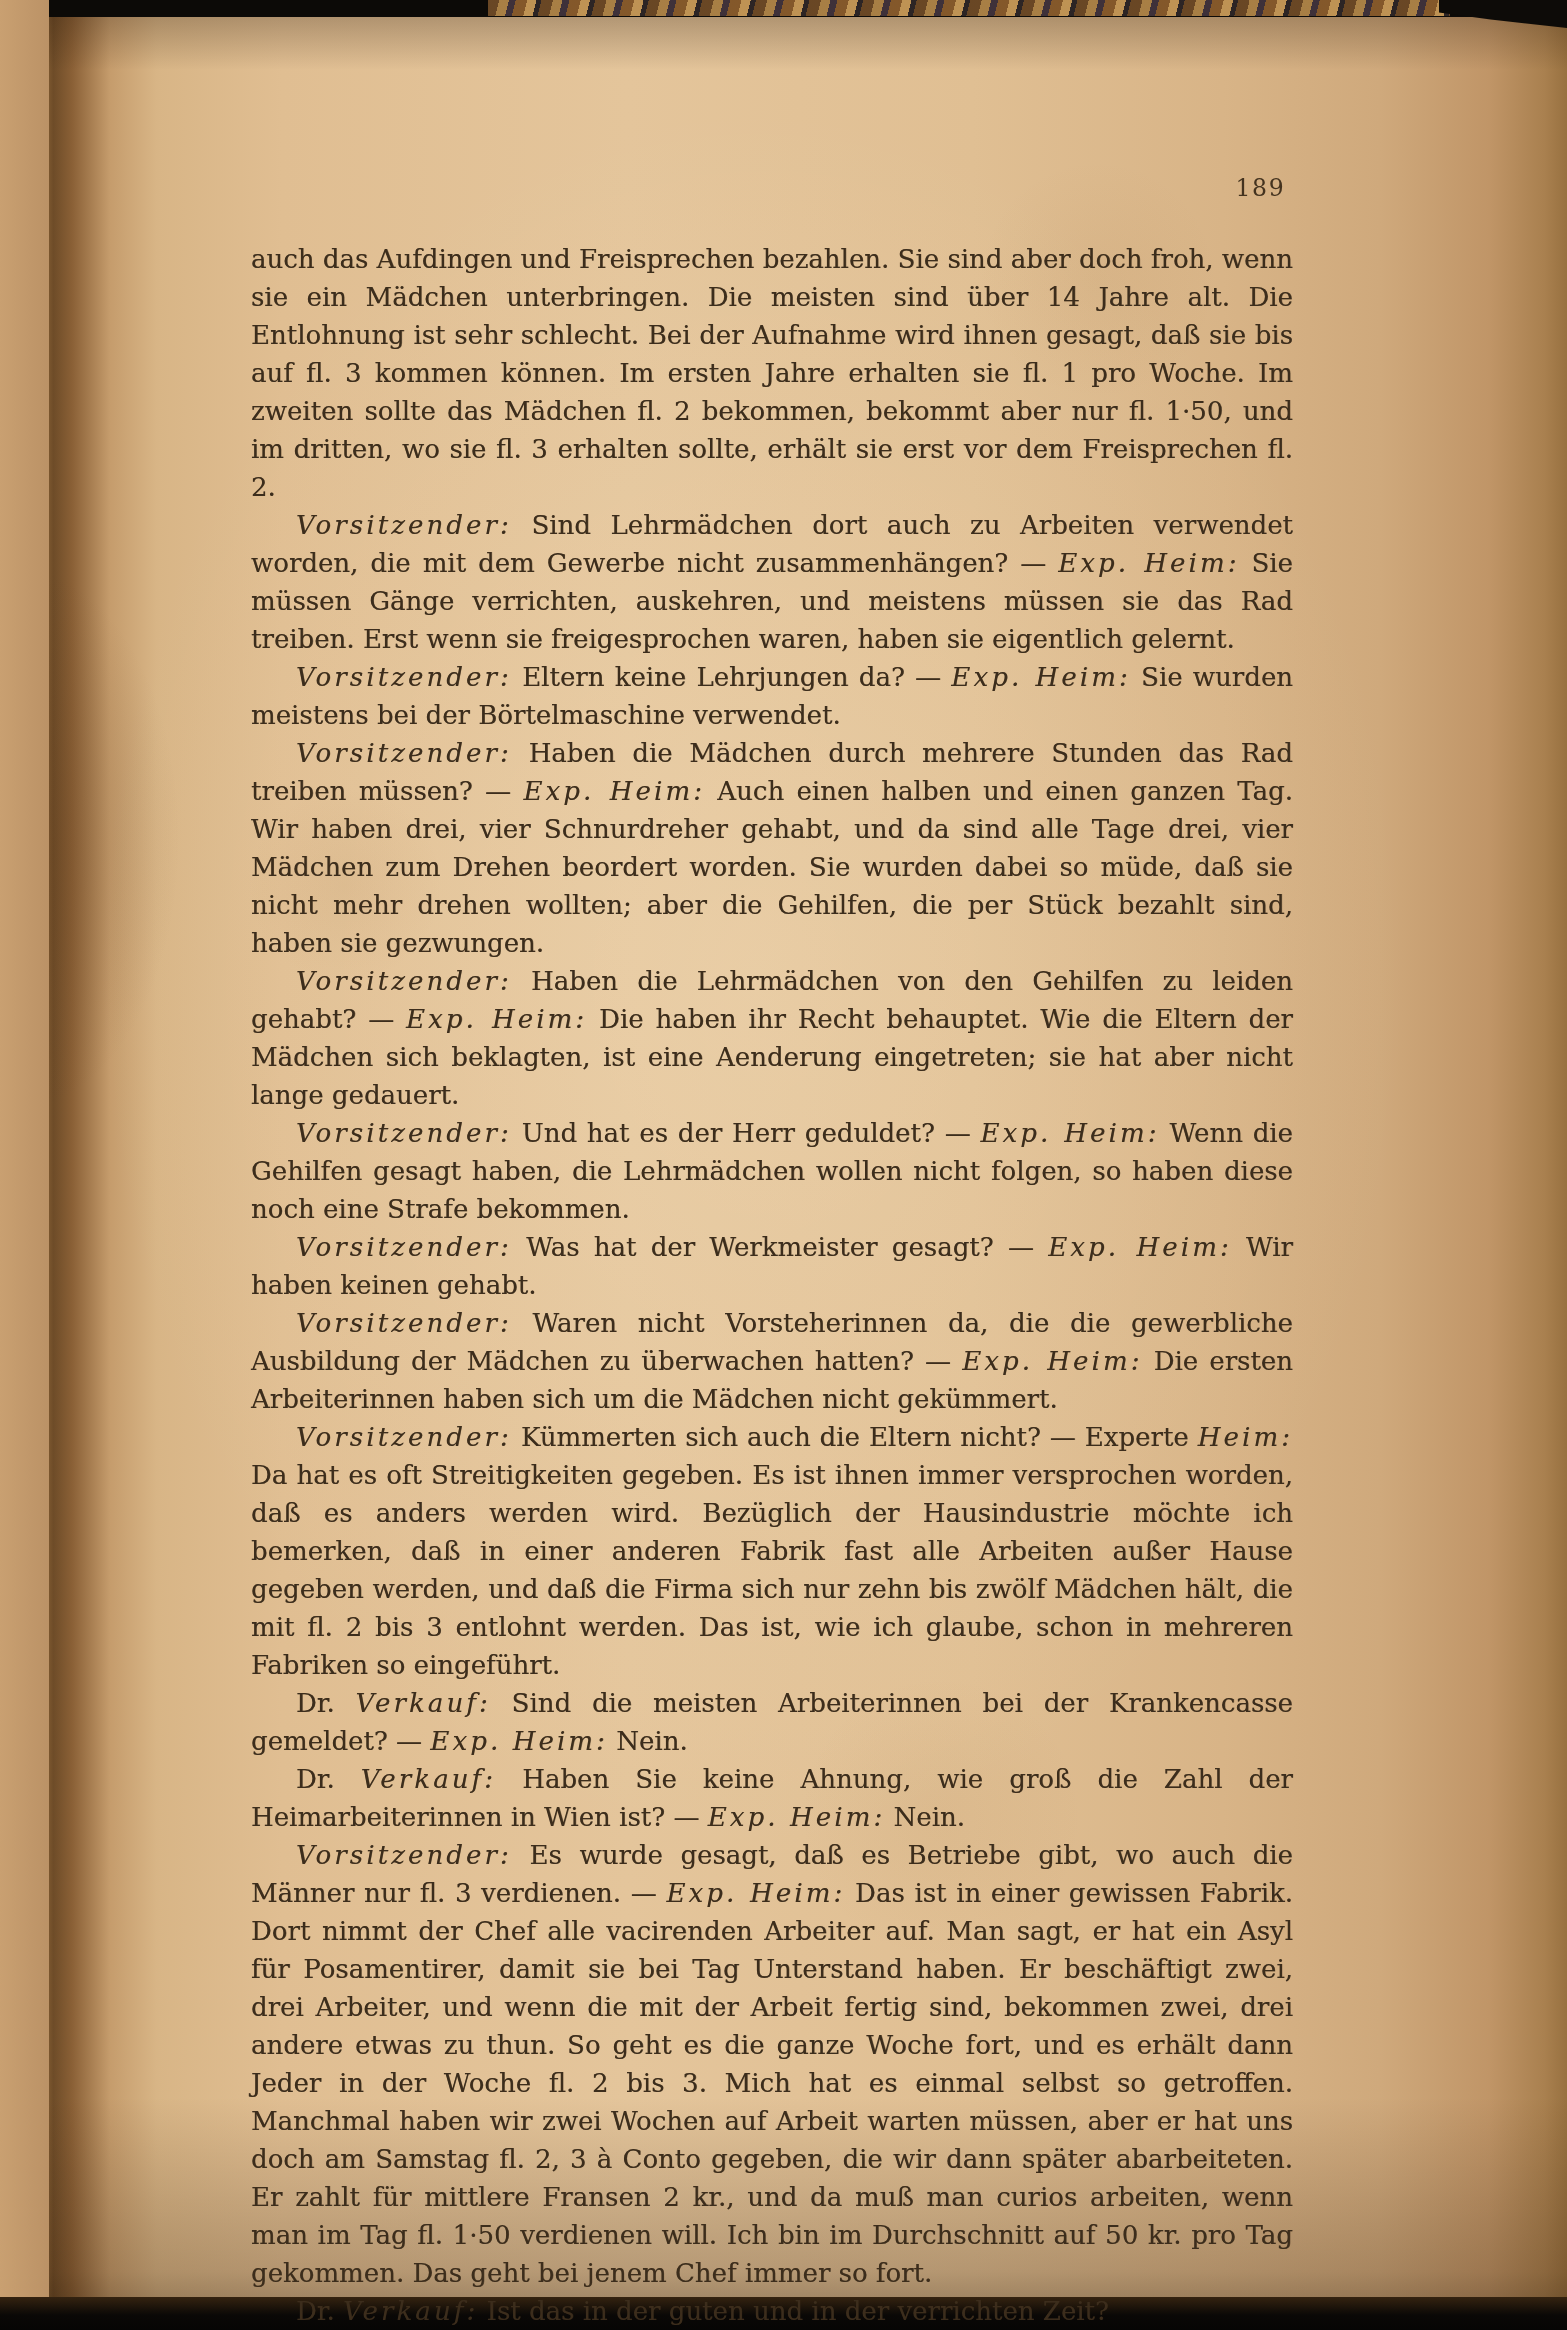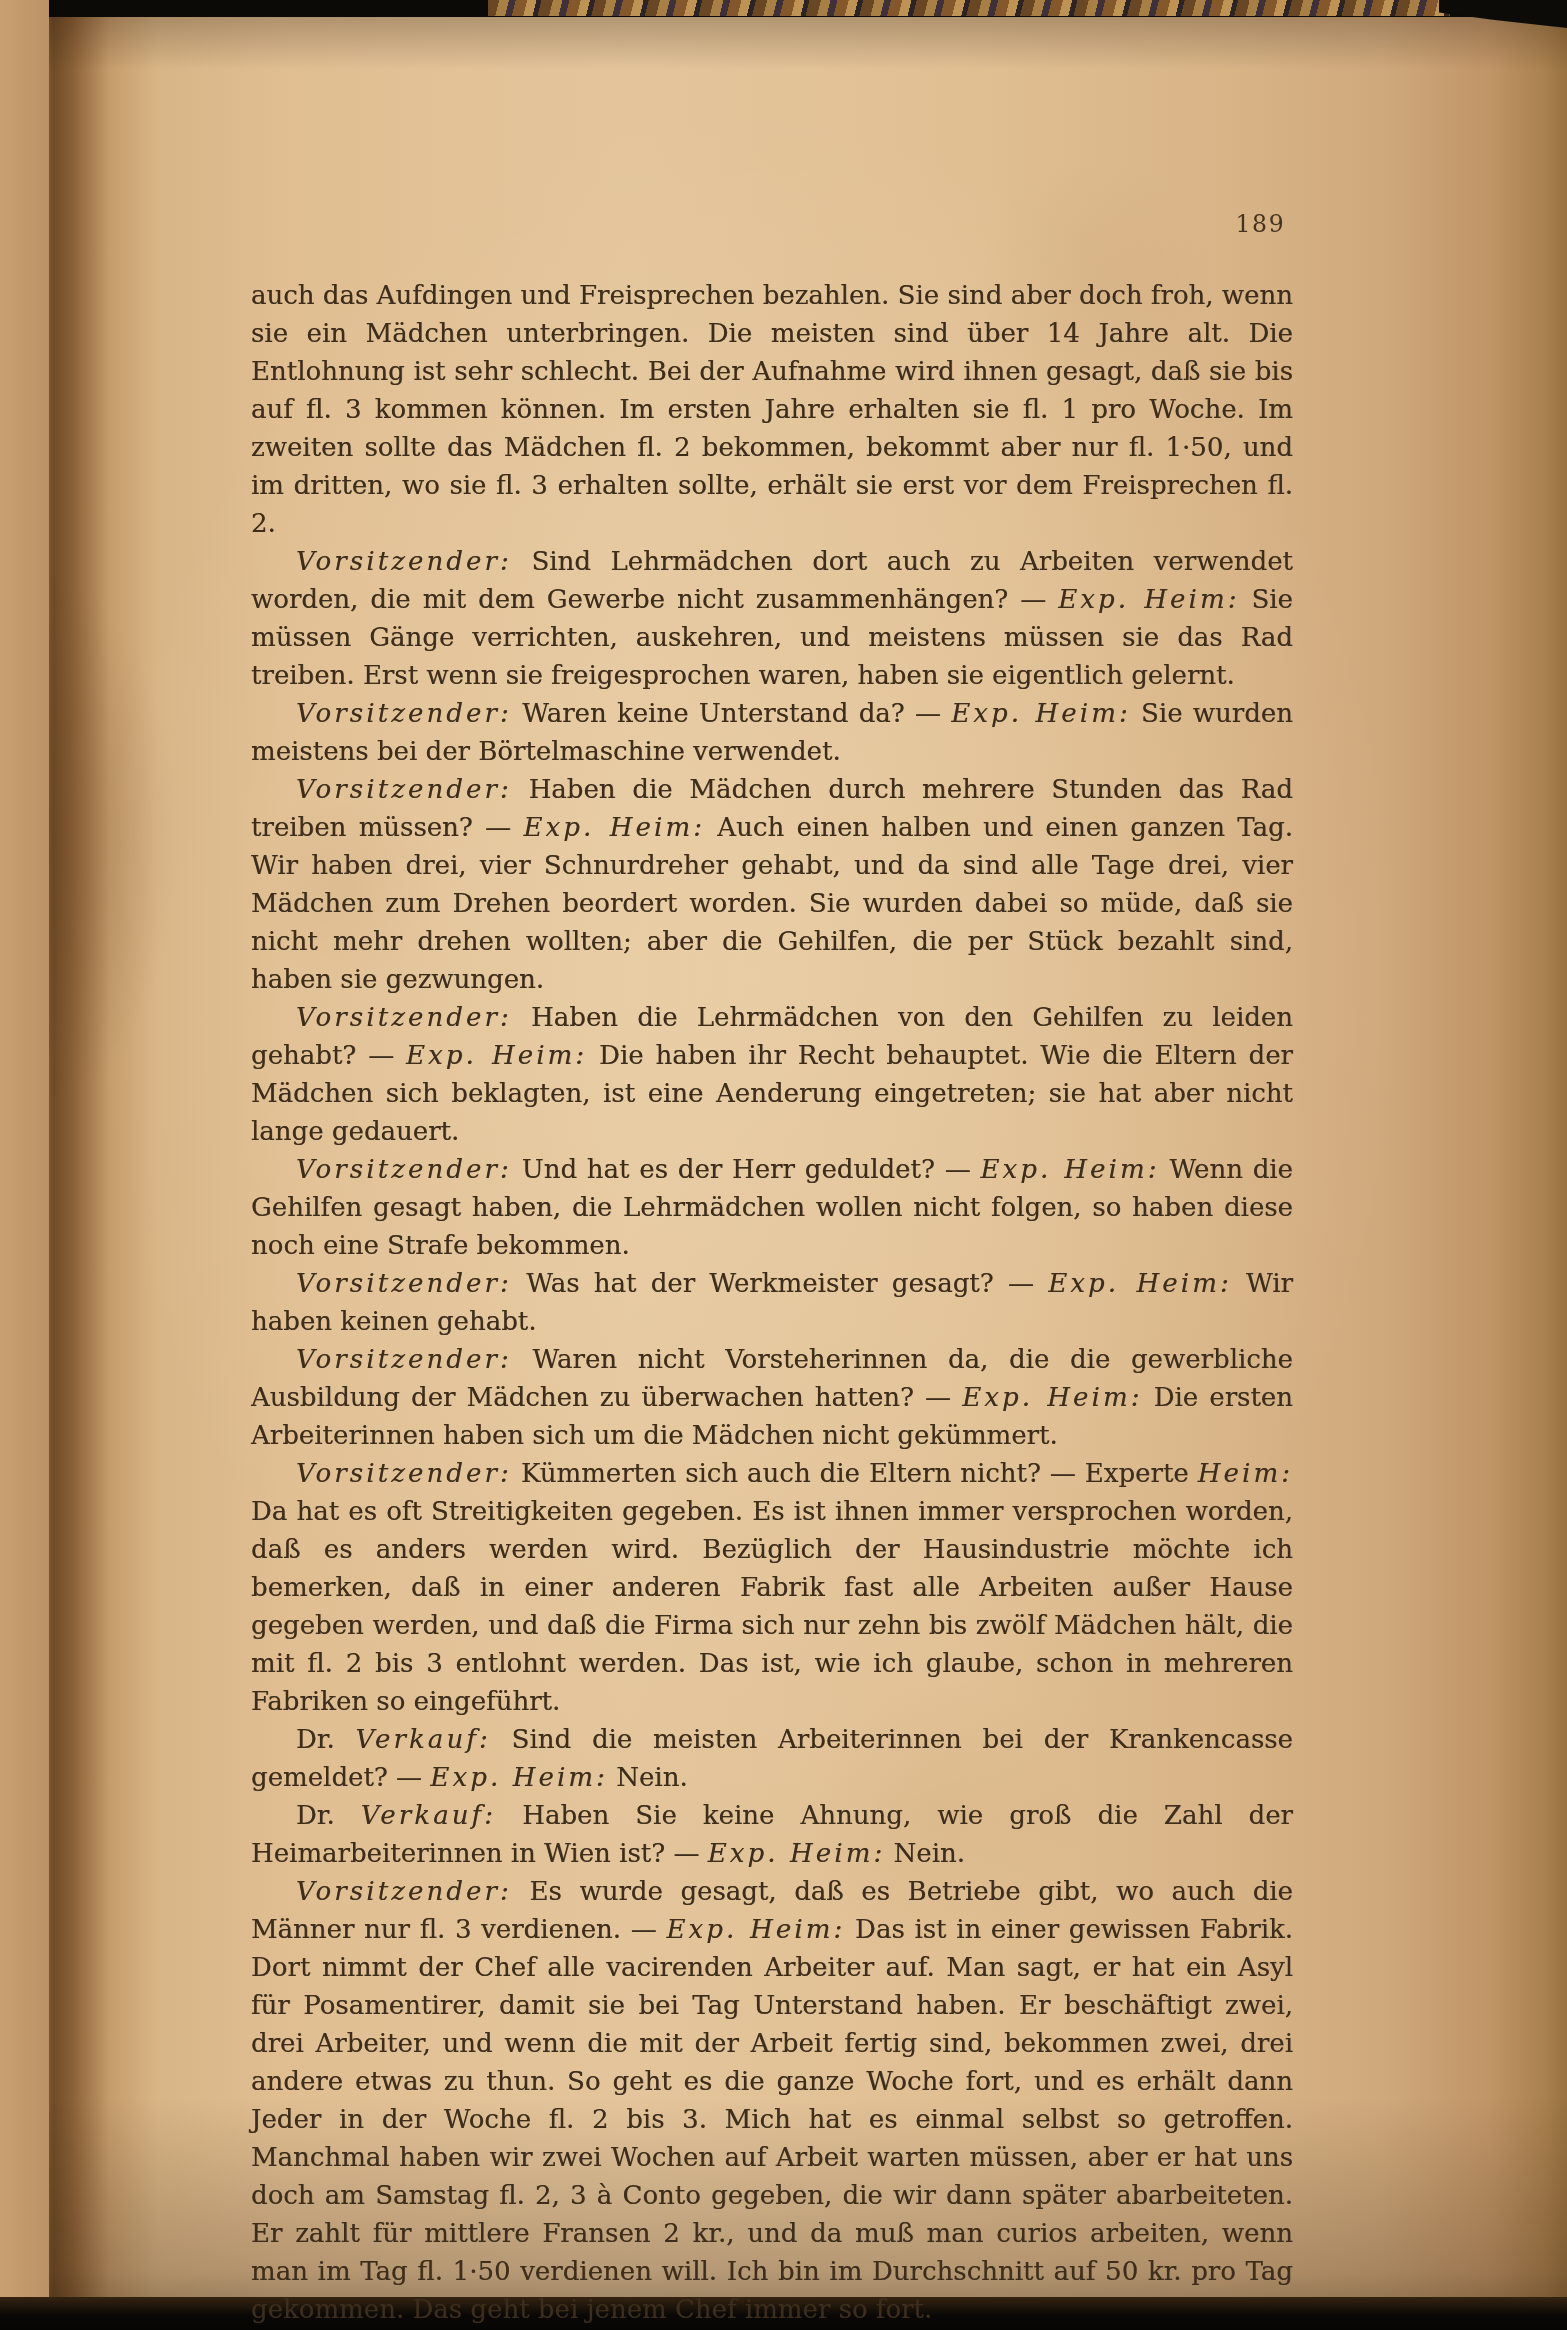--- a/index.html
+++ b/index.html
@@ -109,21 +109,20 @@
     color: #3c2d1c;
   }
   .page-number {
     text-align: right;
     font-size: 23.5px;
     letter-spacing: 1.6px;
     padding-right: 7.8px;
     margin-bottom: 38px;
     color: #463télé категории;
     color: #44331f;
-    margin-top: 36px;
   }
   .text-block {
     font-size: 26px;
     line-height: 38px;
     text-align: justify;
     text-shadow: 0.3px 0 0 rgba(60,45,28,0.55);
     margin-left: 46px;
   }
   .text-block p {
     margin: 0;
@@ -146,21 +145,21 @@
   <div class="top-edge">
     <div class="marbled-edge"></div>
   </div>
   <div class="corner-dark"></div>
 
   <div class="page-area">
     <div class="page-number">189</div>
     <div class="text-block">
         <p class=""><span class="normal">auch das Aufdingen und Freisprechen bezahlen. Sie sind aber doch froh, wenn sie ein Mädchen unterbringen. Die meisten sind über 14 Jahre alt. Die Entlohnung ist sehr schlecht. Bei der Aufnahme wird ihnen gesagt, daß sie bis auf fl. 3 kommen können. Im ersten Jahre erhalten sie fl. 1 pro Woche. Im zweiten sollte das Mädchen fl. 2 bekommen, bekommt aber nur fl. 1·50, und im dritten, wo sie fl. 3 erhalten sollte, erhält sie erst vor dem Freisprechen fl. 2.</span></p>
         <p class="indent"><span class="spaced">Vorsitzender:</span><span class="normal"> Sind Lehrmädchen dort auch zu Arbeiten verwendet worden, die mit dem Gewerbe nicht zusammenhängen? — </span><span class="spaced">Exp. Heim:</span><span class="normal"> Sie müssen Gänge verrichten, auskehren, und meistens müssen sie das Rad treiben. Erst wenn sie freigesprochen waren, haben sie eigentlich gelernt.</span></p>
-        <p class="indent"><span class="spaced">Vorsitzender:</span><span class="normal"> Waren keine Unterstand da? — </span><span class="spaced">Exp. Heim:</span><span class="normal"> Sie wurden meistens bei der Börtelmaschine verwendet.</span></p>
+        <p class="indent"><span class="spaced">Vorsitzender:</span><span class="normal"> Eltern keine Lehrjungen da? — </span><span class="spaced">Exp. Heim:</span><span class="normal"> Sie wurden meistens bei der Börtelmaschine verwendet.</span></p>
         <p class="indent"><span class="spaced">Vorsitzender:</span><span class="normal"> Haben die Mädchen durch mehrere Stunden das Rad treiben müssen? — </span><span class="spaced">Exp. Heim:</span><span class="normal"> Auch einen halben und einen ganzen Tag. Wir haben drei, vier Schnurdreher gehabt, und da sind alle Tage drei, vier Mädchen zum Drehen beordert worden. Sie wurden dabei so müde, daß sie nicht mehr drehen wollten; aber die Gehilfen, die per Stück bezahlt sind, haben sie gezwungen.</span></p>
         <p class="indent"><span class="spaced">Vorsitzender:</span><span class="normal"> Haben die Lehrmädchen von den Gehilfen zu leiden gehabt? — </span><span class="spaced">Exp. Heim:</span><span class="normal"> Die haben ihr Recht behauptet. Wie die Eltern der Mädchen sich beklagten, ist eine Aenderung eingetreten; sie hat aber nicht lange gedauert.</span></p>
         <p class="indent"><span class="spaced">Vorsitzender:</span><span class="normal"> Und hat es der Herr geduldet? — </span><span class="spaced">Exp. Heim:</span><span class="normal"> Wenn die Gehilfen gesagt haben, die Lehrmädchen wollen nicht folgen, so haben diese noch eine Strafe bekommen.</span></p>
         <p class="indent"><span class="spaced">Vorsitzender:</span><span class="normal"> Was hat der Werkmeister gesagt? — </span><span class="spaced">Exp. Heim:</span><span class="normal"> Wir haben keinen gehabt.</span></p>
         <p class="indent"><span class="spaced">Vorsitzender:</span><span class="normal"> Waren nicht Vorsteherinnen da, die die gewerbliche Ausbildung der Mädchen zu überwachen hatten? — </span><span class="spaced">Exp. Heim:</span><span class="normal"> Die ersten Arbeiterinnen haben sich um die Mädchen nicht gekümmert.</span></p>
         <p class="indent"><span class="spaced">Vorsitzender:</span><span class="normal"> Kümmerten sich auch die Eltern nicht? — Experte </span><span class="spaced">Heim:</span><span class="normal"> Da hat es oft Streitigkeiten gegeben. Es ist ihnen immer versprochen worden, daß es anders werden wird. Bezüglich der Hausindustrie möchte ich bemerken, daß in einer anderen Fabrik fast alle Arbeiten außer Hause gegeben werden, und daß die Firma sich nur zehn bis zwölf Mädchen hält, die mit fl. 2 bis 3 entlohnt werden. Das ist, wie ich glaube, schon in mehreren Fabriken so eingeführt.</span></p>
         <p class="indent"><span class="normal">Dr. </span><span class="spaced">Verkauf:</span><span class="normal"> Sind die meisten Arbeiterinnen bei der Krankencasse gemeldet? — </span><span class="spaced">Exp. Heim:</span><span class="normal"> Nein.</span></p>
         <p class="indent"><span class="normal">Dr. </span><span class="spaced">Verkauf:</span><span class="normal"> Haben Sie keine Ahnung, wie groß die Zahl der Heimarbeiterinnen in Wien ist? — </span><span class="spaced">Exp. Heim:</span><span class="normal"> Nein.</span></p>
         <p class="indent"><span class="spaced">Vorsitzender:</span><span class="normal"> Es wurde gesagt, daß es Betriebe gibt, wo auch die Männer nur fl. 3 verdienen. — </span><span class="spaced">Exp. Heim:</span><span class="normal"> Das ist in einer gewissen Fabrik. Dort nimmt der Chef alle vacirenden Arbeiter auf. Man sagt, er hat ein Asyl für Posamentirer, damit sie bei Tag Unterstand haben. Er beschäftigt zwei, drei Arbeiter, und wenn die mit der Arbeit fertig sind, bekommen zwei, drei andere etwas zu thun. So geht es die ganze Woche fort, und es erhält dann Jeder in der Woche fl. 2 bis 3. Mich hat es einmal selbst so getroffen. Manchmal haben wir zwei Wochen auf Arbeit warten müssen, aber er hat uns doch am Samstag fl. 2, 3 à Conto gegeben, die wir dann später abarbeiteten. Er zahlt für mittlere Fransen 2 kr., und da muß man curios arbeiten, wenn man im Tag fl. 1·50 verdienen will. Ich bin im Durchschnitt auf 50 kr. pro Tag gekommen. Das geht bei jenem Chef immer so fort.</span></p>
         <p class="indent"><span class="normal">Dr. </span><span class="spaced">Verkauf:</span><span class="normal"> Ist das in der guten und in der verrichten Zeit?</span></p>

